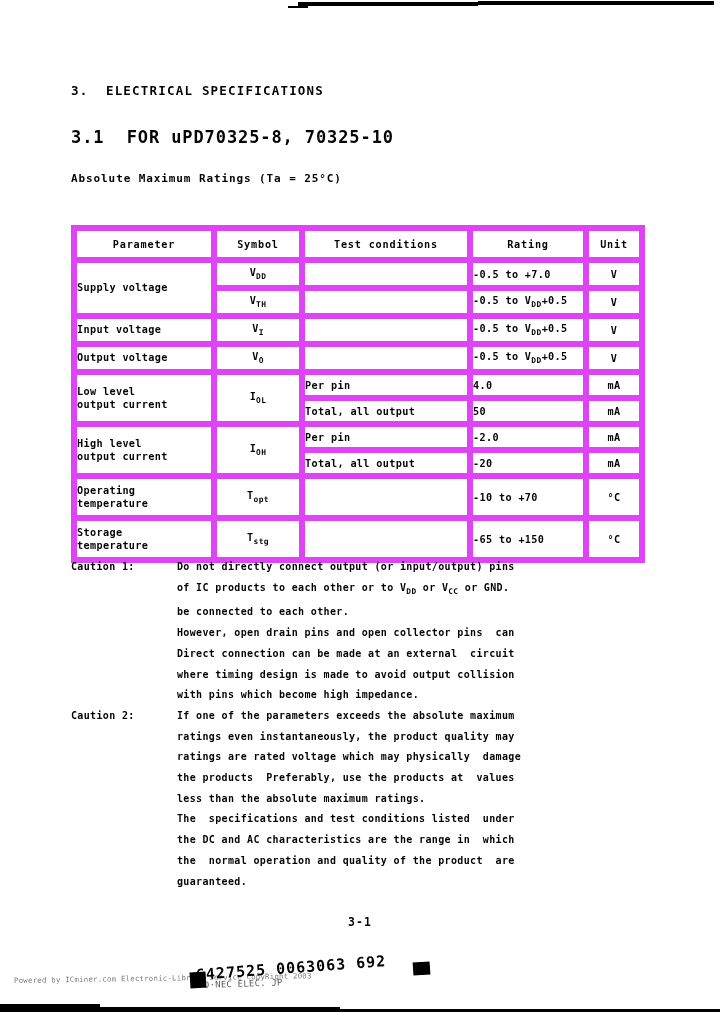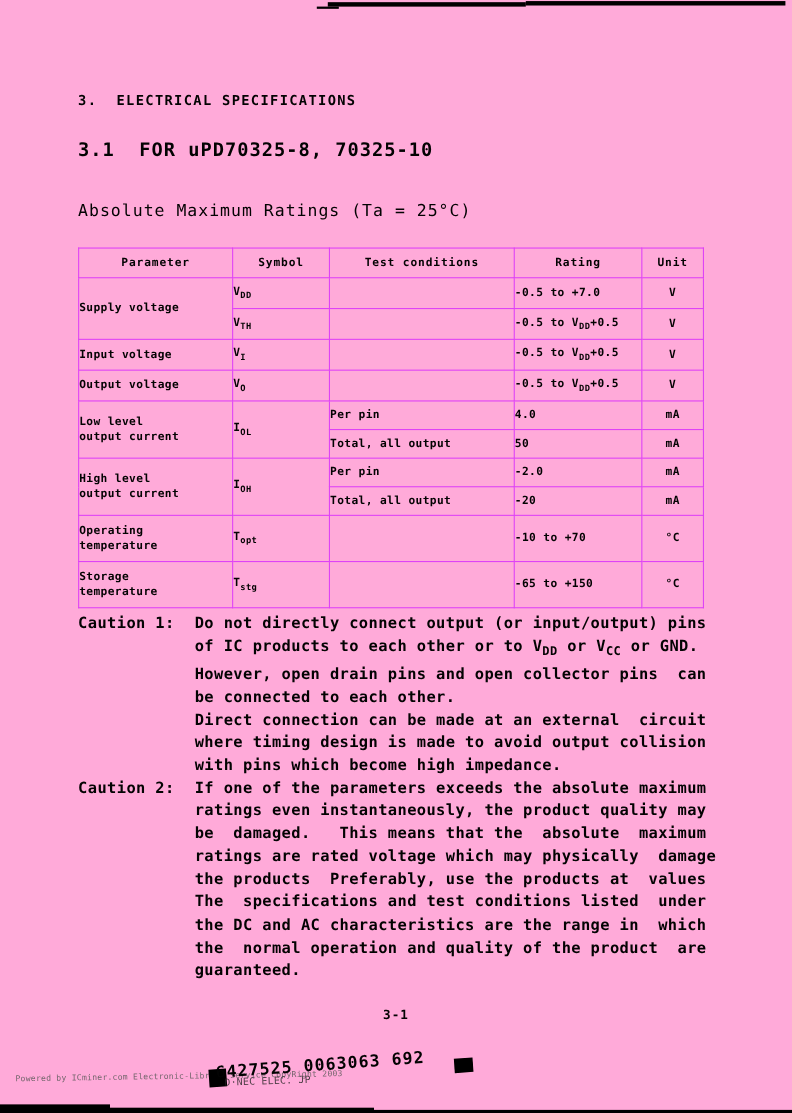--- a/index.html
+++ b/index.html
@@ -5,21 +5,21 @@
 <style>
   html, body {
     margin: 0;
     padding: 0;
     background: #8a8a8a;
   }
   .page {
     position: relative;
     width: 720px;
     height: 1012px;
-    background: #f9a8d4;
+    background: #ffffff;
     overflow: hidden;
     font-family: "DejaVu Sans Mono", "Liberation Mono", monospace;
     color: #0a0a0a;
     filter: contrast(1.06);
   }
 
   
   .scanbar {
     position: absolute;
     background: #000;
@@ -49,43 +49,43 @@
     left: 71px;
     top: 127px;
     font-size: 17px;
     letter-spacing: 0.9px;
     font-weight: bold;
     white-space: pre;
   }
   .h-tbl {
     position: absolute;
     left: 71px;
-    top: 182px;
-    font-size: 15px;
+    top: 172px;
+    font-size: 11px;
     letter-spacing: 0.9px;
-    font-weight: normal;
+    font-weight: bold;
     white-space: pre;
   }
 
   
   .tbl-wrap {
     position: absolute;
     left: 71px;
     top: 225px;
     width: 568px;
   }
   table.spec {
     border-collapse: collapse;
     width: 568px;
     table-layout: fixed;
     font-size: 10.2px;
     letter-spacing: 0.35px;
   }
   table.spec td, table.spec th {
-    border: 1px solid #d946ef;
+    border: 6px solid #d946ef;
     padding: 0;
     font-weight: bold;
     font-family: "DejaVu Sans Mono", "Liberation Mono", monospace;
   }
   .c-param { width: 140px; }
   .c-sym   { width: 88px;  }
   .c-test  { width: 168px; }
   .c-rate  { width: 116px; }
   .c-unit  { width: 56px;  }
 
@@ -95,20 +95,21 @@
     vertical-align: middle;
     letter-spacing: 0.8px;
   }
   .cell-param {
     padding-left: 8px;
     vertical-align: middle;
     line-height: 1.32;
     white-space: pre-line;
   }
   .cell-sym {
+    text-align: center;
     vertical-align: middle;
   }
   .cell-test {
     padding-left: 9px;
     vertical-align: middle;
   }
   .cell-rate {
     padding-left: 9px;
     vertical-align: middle;
     white-space: pre;
@@ -122,21 +123,21 @@
   .r26 { height: 26px; }
   .r42 { height: 42px; }
   sub { font-size: 0.78em; }
 
   
   .caution {
     position: absolute;
     left: 71px;
     top: 557px;
     width: 580px;
-    font-size: 14px;
+    font-size: 10px;
     letter-spacing: 0.35px;
     line-height: 20.7px;
     font-weight: bold;
   }
   .crow { display: flex; }
   .clabel {
     width: 106px;
     flex: 0 0 106px;
     white-space: pre;
   }
@@ -316,25 +317,25 @@
     <div class="crow">
       <div class="clabel">Caution 1:</div>
       <div class="ctext"><span>Do not directly connect output (or input/output) pins</span></div>
     </div>
     <div class="crow">
       <div class="clabel"></div>
       <div class="ctext">of IC products to each other or to V<sub>DD</sub> or V<sub>CC</sub> or GND.</div>
     </div>
     <div class="crow">
       <div class="clabel"></div>
+      <div class="ctext">be connected to each other.</div>
+    </div>
+    <div class="crow">
+      <div class="clabel"></div>
       <div class="ctext">However, open drain pins and open collector pins  can</div>
-    </div>
-    <div class="crow">
-      <div class="clabel"></div>
-      <div class="ctext">be connected to each other.</div>
     </div>
     <div class="crow">
       <div class="clabel"></div>
       <div class="ctext">Direct connection can be made at an external  circuit</div>
     </div>
     <div class="crow">
       <div class="clabel"></div>
       <div class="ctext">where timing design is made to avoid output collision</div>
     </div>
     <div class="crow">
@@ -345,32 +346,29 @@
     <div class="crow">
       <div class="clabel">Caution 2:</div>
       <div class="ctext">If one of the parameters exceeds the absolute maximum</div>
     </div>
     <div class="crow">
       <div class="clabel"></div>
       <div class="ctext">ratings even instantaneously, the product quality may</div>
     </div>
     <div class="crow">
       <div class="clabel"></div>
-      <div class="ctext">be  damaged.   This means that the  absolute  maximum</div>
-    </div>
-    <div class="crow">
-      <div class="clabel"></div>
       <div class="ctext">ratings are rated voltage which may physically  damage</div>
     </div>
     <div class="crow">
       <div class="clabel"></div>
       <div class="ctext">the products  Preferably, use the products at  values</div>
     </div>
     <div class="crow">
       <div class="clabel"></div>
+      <div class="ctext">less than the absolute maximum ratings.</div>
     </div>
     <div class="crow">
       <div class="clabel"></div>
       <div class="ctext">The  specifications and test conditions listed  under</div>
     </div>
     <div class="crow">
       <div class="clabel"></div>
       <div class="ctext">the DC and AC characteristics are the range in  which</div>
     </div>
     <div class="crow">

